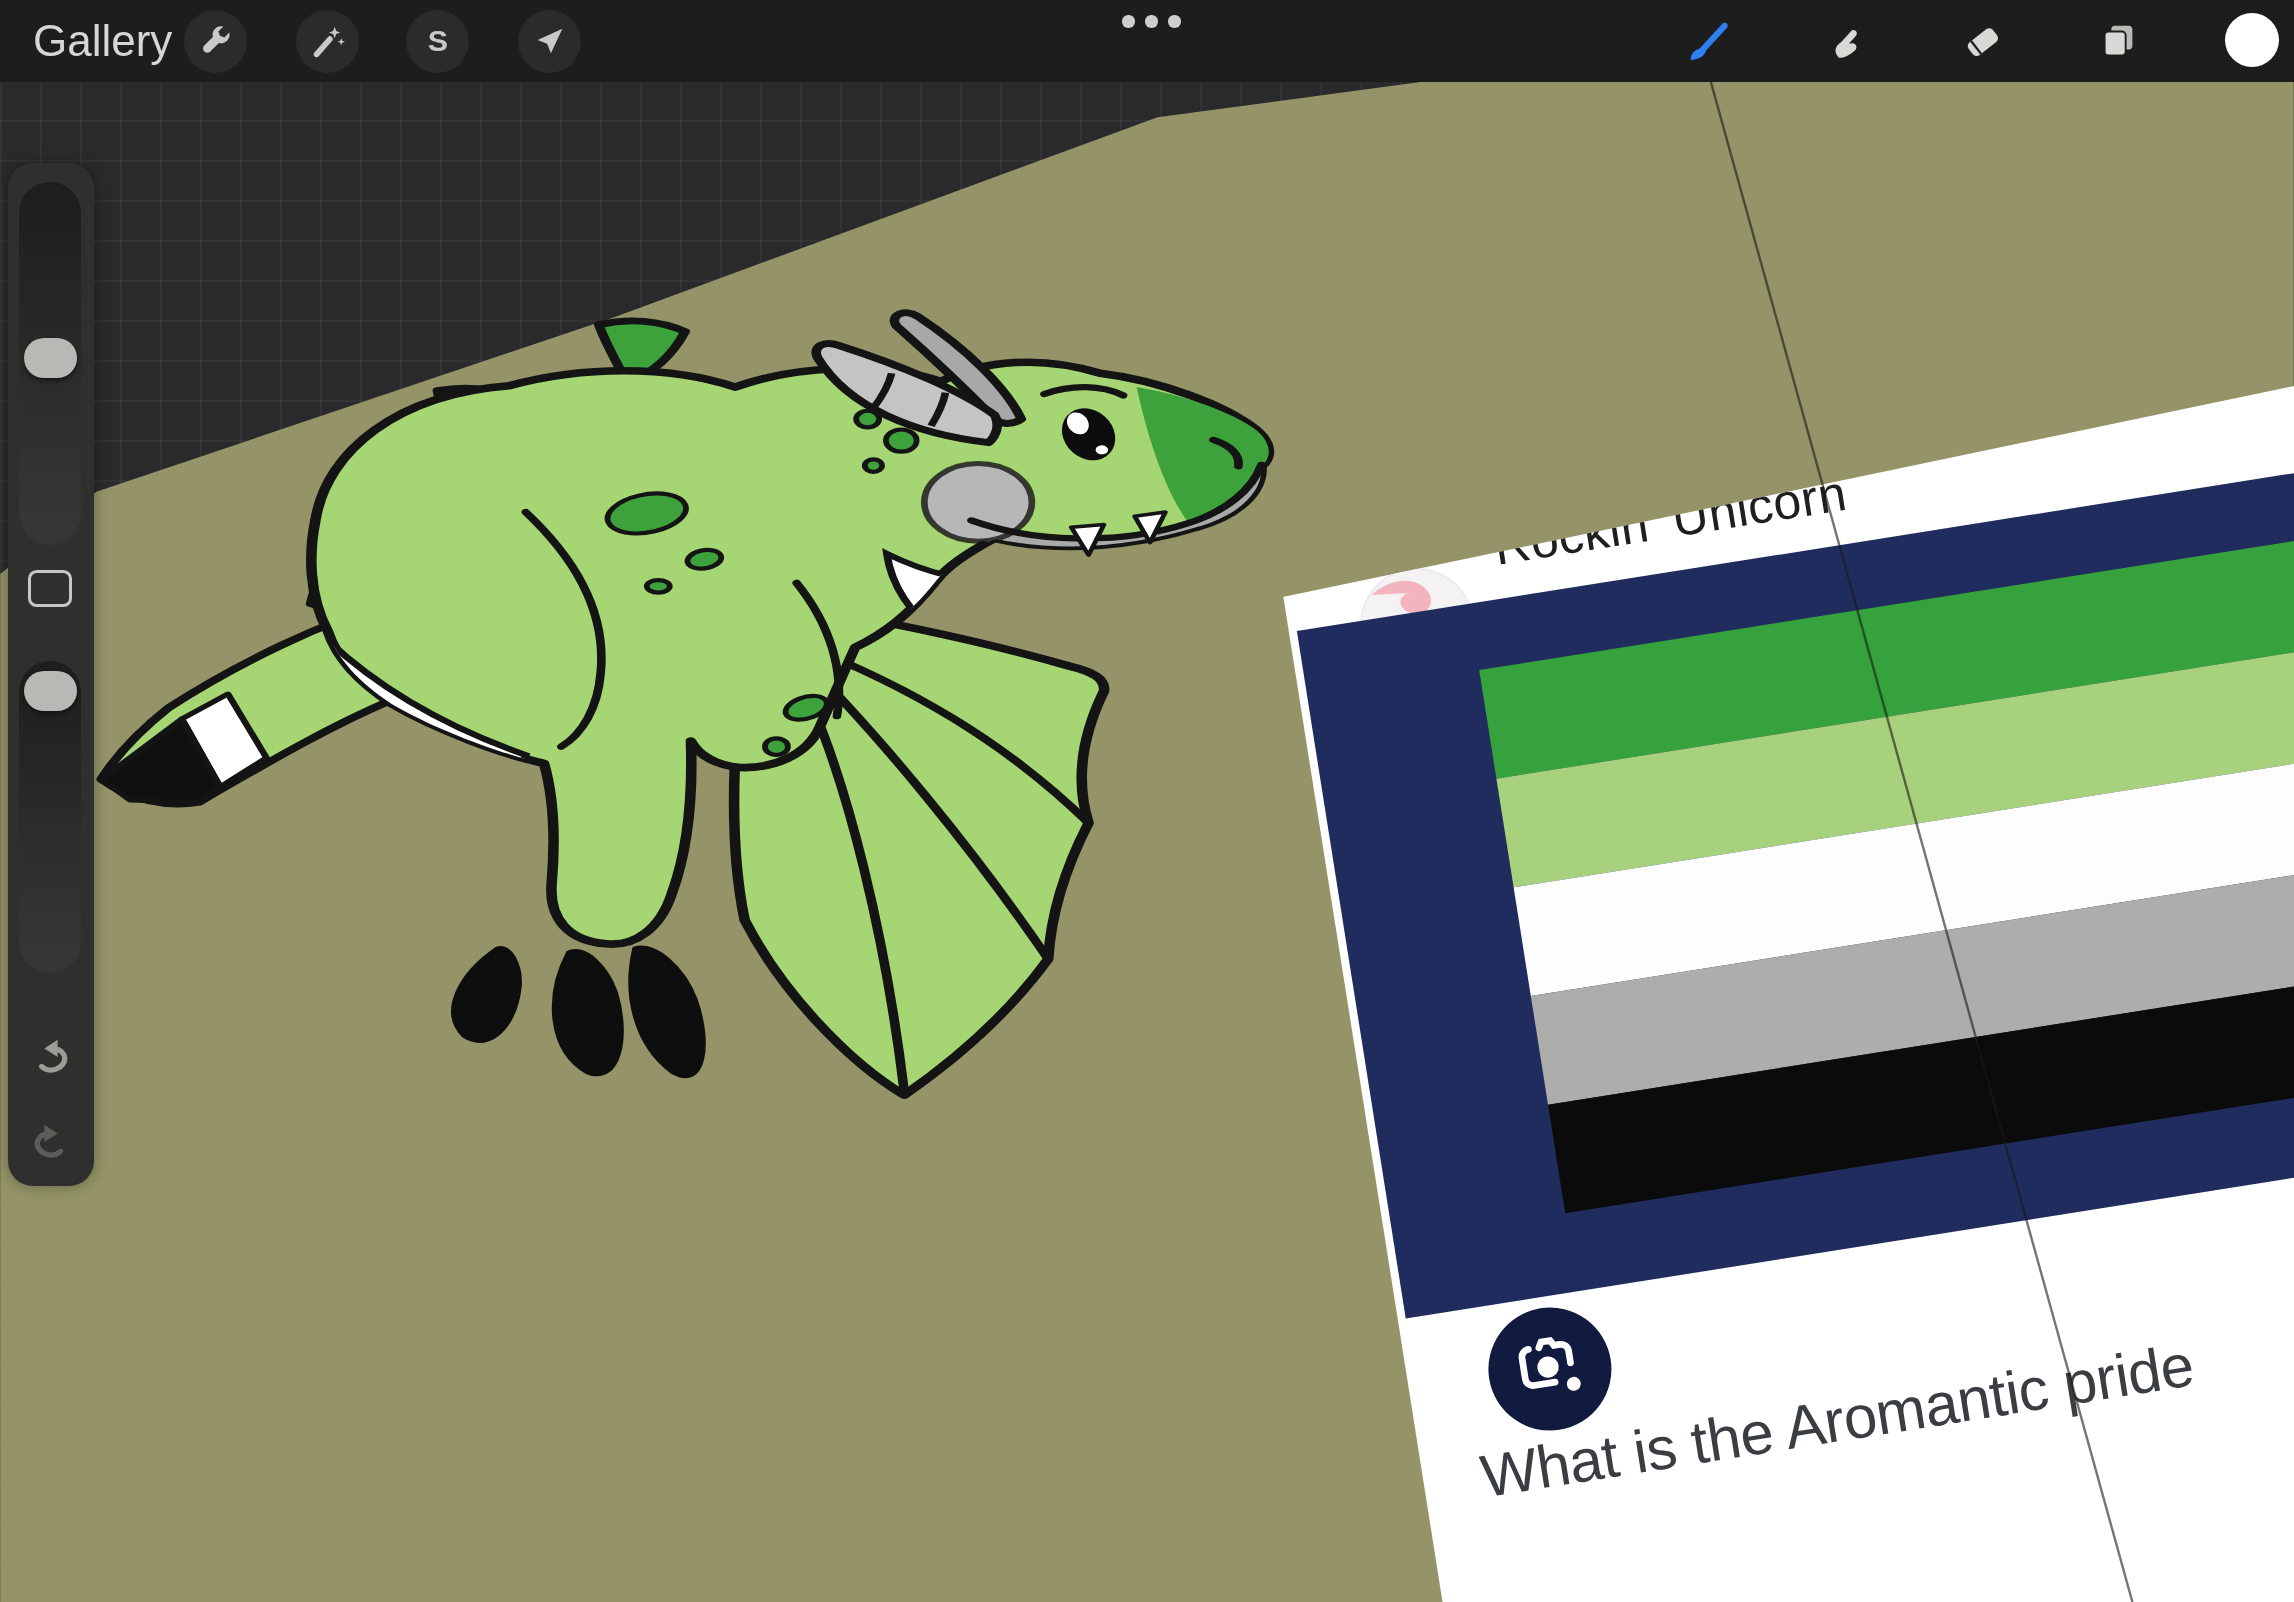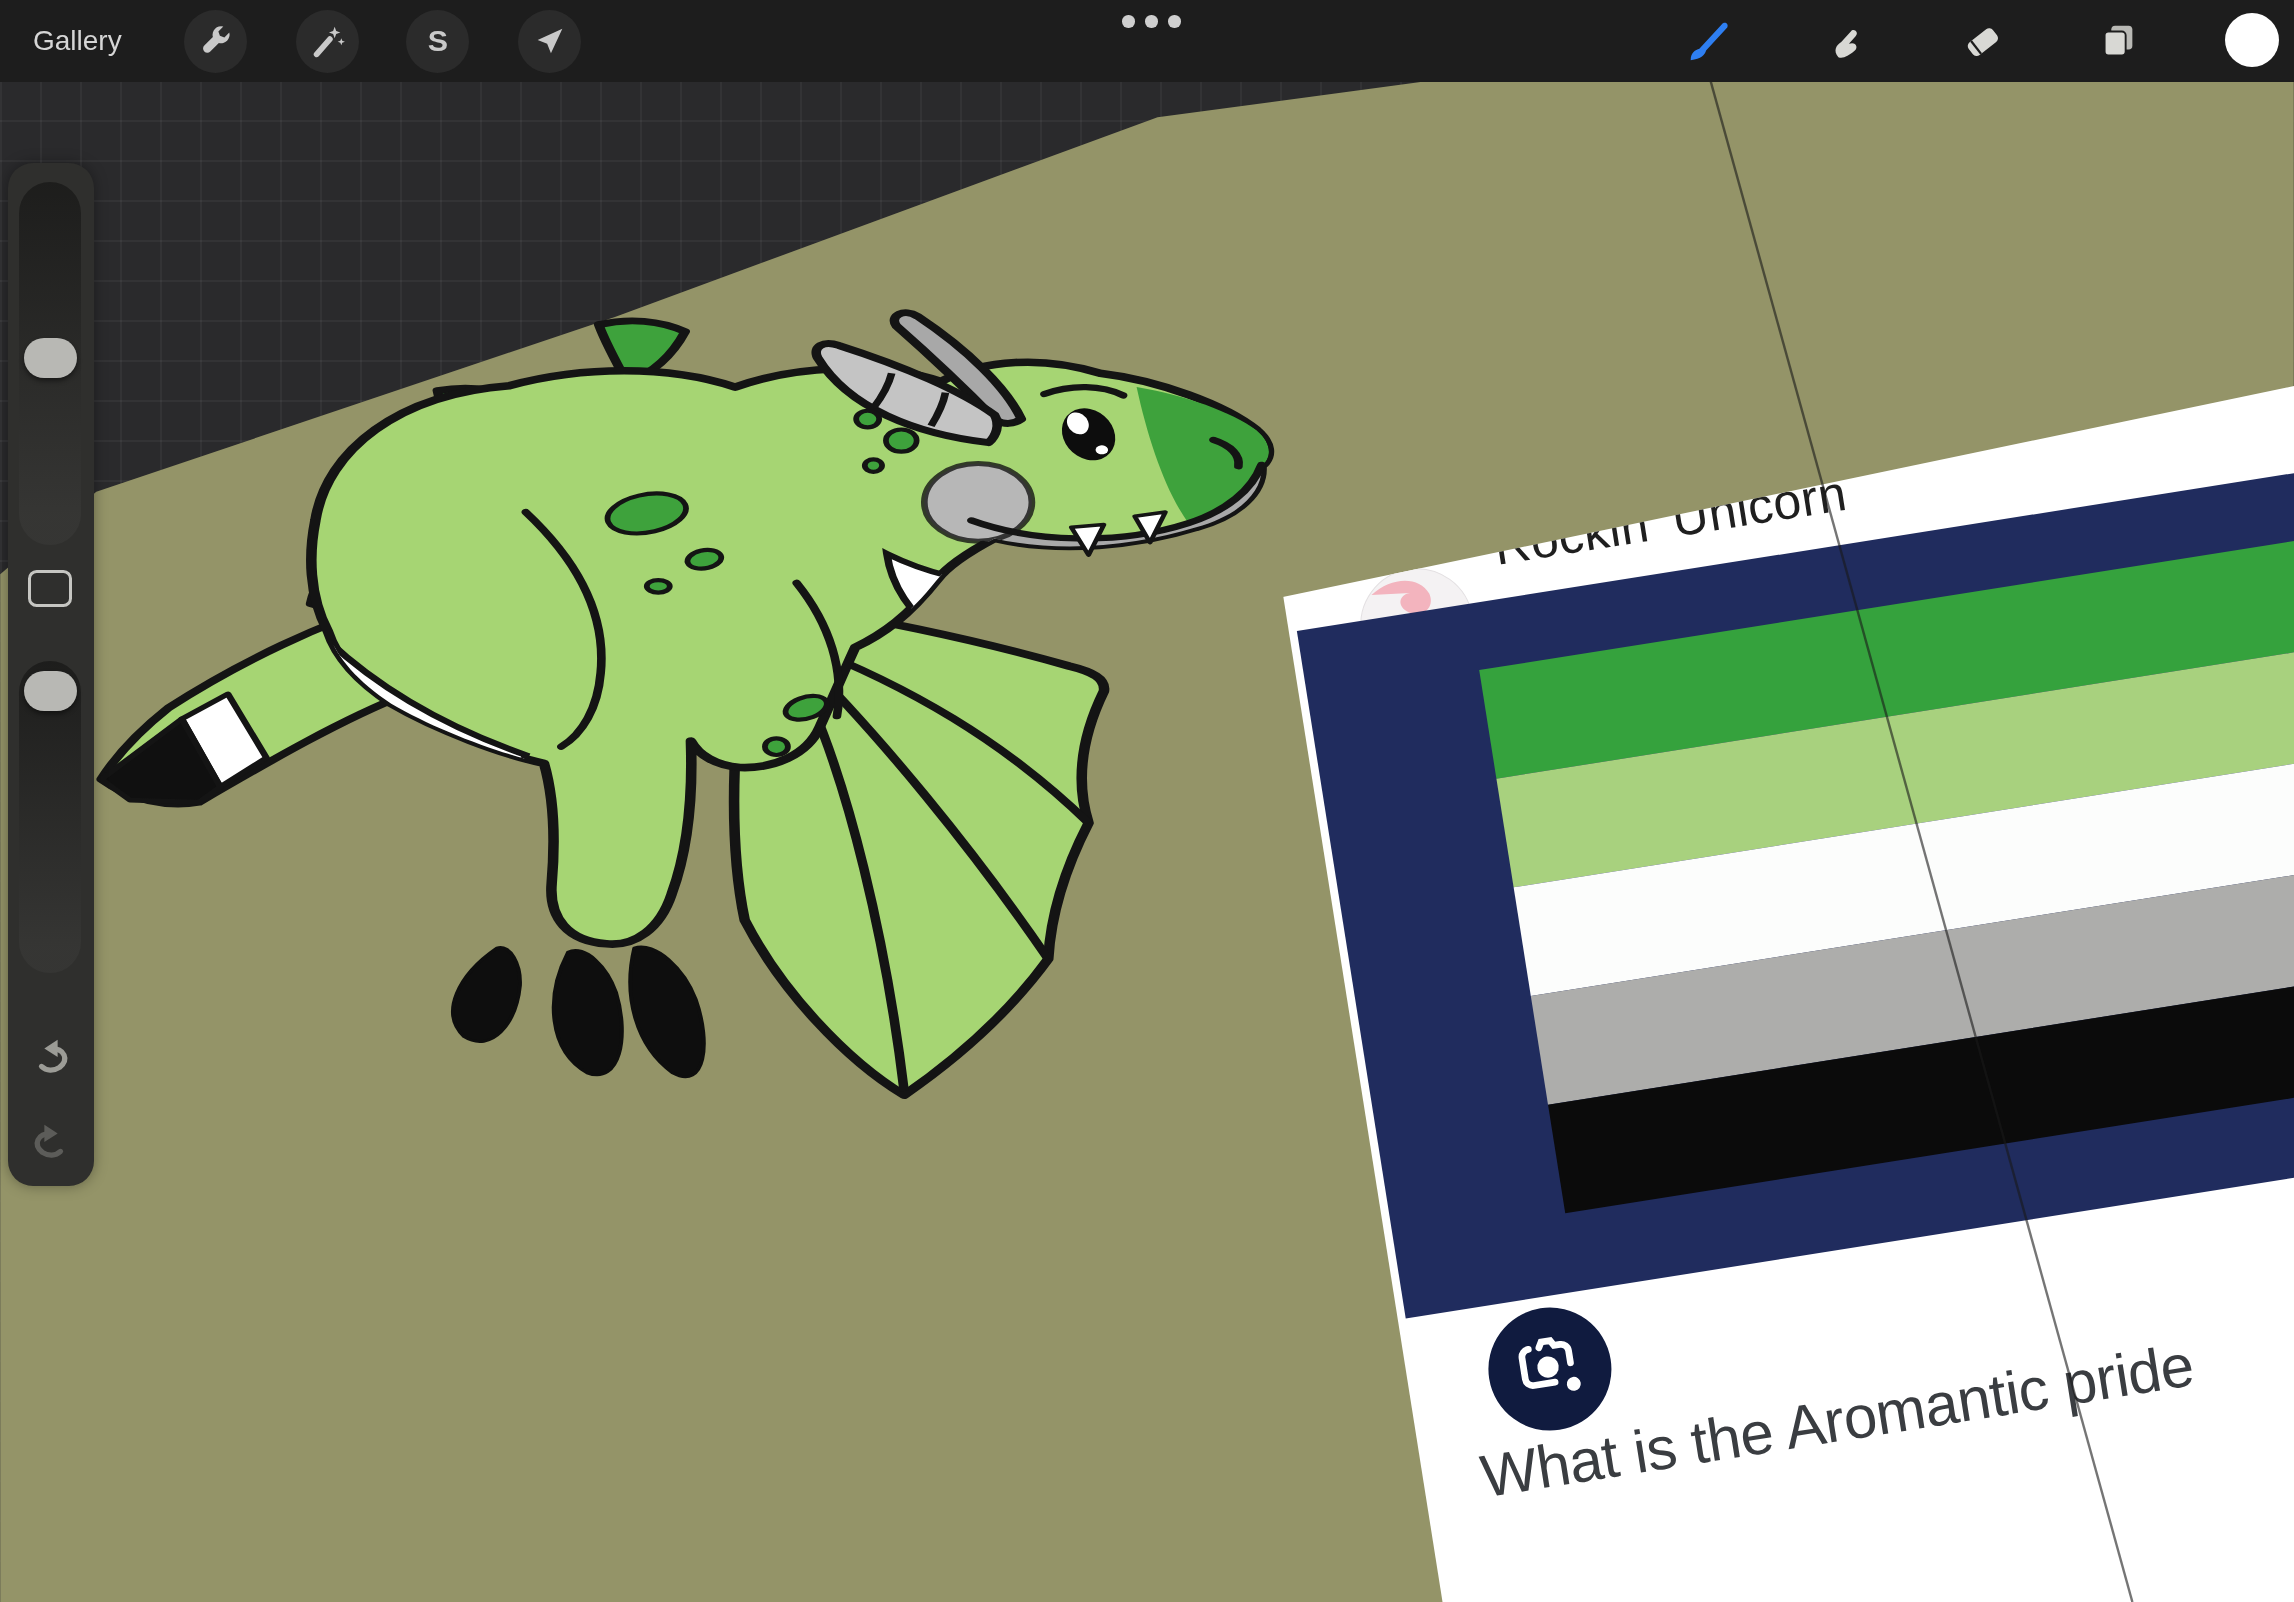--- a/index.html
+++ b/index.html
@@ -53,21 +53,21 @@
   .modify{position:absolute;left:20px;top:407px;width:38px;height:31px;border-radius:8.6px;
           border:3.8px solid #c6c6c2;background:transparent;}
   .ur{position:absolute;left:21px;width:44px;height:38px;}
   .undo{top:874px;}
   .redo{top:959px;opacity:.42;transform:scaleX(-1);}
 
   
   .topbar{position:absolute;left:0;top:0;width:2294px;height:82px;background:#1d1d1d;
           display:flex;align-items:center;}
   .gallery{position:absolute;left:33px;top:0;height:82px;display:flex;align-items:center;
-           color:#d6d6d6;font-size:28px;}
+           color:#d6d6d6;font-size:44px;}
   .tbtn{position:absolute;top:9.6px;width:63px;height:63px;border-radius:50%;
         background:#2b2b2b;display:flex;align-items:center;justify-content:center;}
   .rbtn{position:absolute;top:9.6px;width:63px;height:63px;display:flex;align-items:center;justify-content:center;}
   .dots{position:absolute;left:1122px;top:15.4px;display:flex;gap:10.6px;}
   .dot{width:12.5px;height:12.5px;border-radius:50%;background:#cfcfcf;}
   .swatch{position:absolute;left:2225px;top:13.4px;width:54px;height:54px;border-radius:50%;background:#ffffff;}
 </style>
 </head>
 <body>
 

